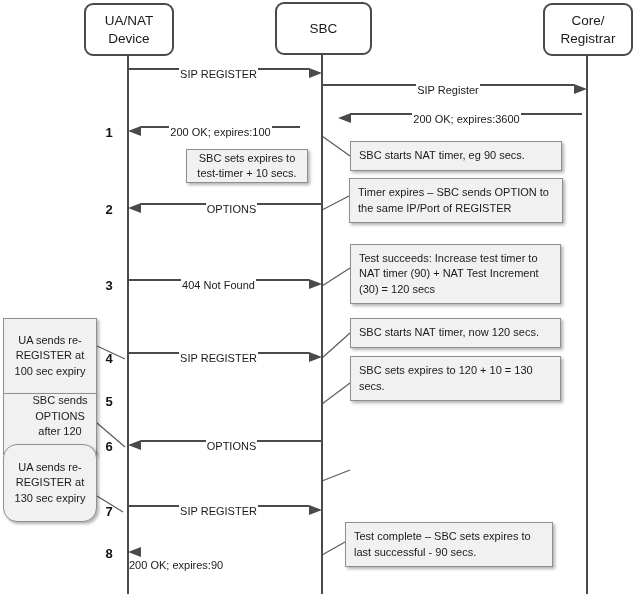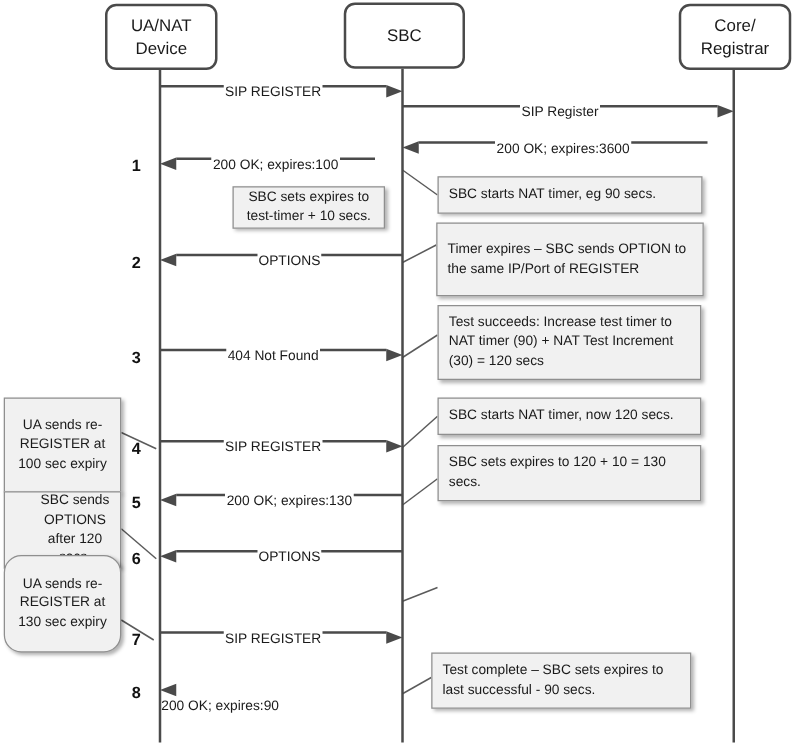--- a/index.html
+++ b/index.html
@@ -80,21 +80,21 @@
       <span class="lbl">SIP REGISTER</span>
       <i class="seg"></i>
       <i class="ah"></i>
   </div>
   <div class="msg to-right" style="left:322px;top:84px;width:265px;">
     <i class="seg"></i>
       <span class="lbl">SIP Register</span>
       <i class="seg"></i>
       <i class="ah"></i>
   </div>
-  <div class="msg to-left" style="left:322px;top:113px;width:244px;">
+  <div class="msg to-left" style="left:338px;top:113px;width:244px;">
     <i class="ah"></i>
       <i class="seg"></i>
       <span class="lbl">200 OK; expires:3600</span>
       <i class="seg"></i>
   </div>
   <div class="msg to-left" style="left:128px;top:126px;width:172px;">
     <i class="ah"></i>
       <i class="seg"></i>
       <span class="lbl">200 OK; expires:100</span>
       <i class="seg"></i>
@@ -109,26 +109,20 @@
     <i class="seg"></i>
       <span class="lbl">404 Not Found</span>
       <i class="seg"></i>
       <i class="ah"></i>
   </div>
   <div class="msg to-right" style="left:128px;top:352px;width:194px;">
     <i class="seg"></i>
       <span class="lbl">SIP REGISTER</span>
       <i class="seg"></i>
       <i class="ah"></i>
-  </div>
-  <div class="msg to-left" style="left:128px;top:395px;width:194px;">
-    <i class="ah"></i>
-      <i class="seg"></i>
-      <span class="lbl">200 OK; expires:130</span>
-      <i class="seg"></i>
   </div>
   <div class="msg to-left" style="left:128px;top:440px;width:194px;">
     <i class="ah"></i>
       <i class="seg"></i>
       <span class="lbl">OPTIONS</span>
       <i class="seg"></i>
   </div>
   <div class="msg to-right" style="left:128px;top:505px;width:194px;">
     <i class="seg"></i>
       <span class="lbl">SIP REGISTER</span>
@@ -151,21 +145,21 @@
   <div class="stepnum" style="left:98px;top:504px;">7</div>
   <div class="stepnum" style="left:98px;top:546px;">8</div>
 
   <div class="note c" style="left:186px;top:149px;width:122px;height:34px;">
     <span>SBC sets expires to test-timer + 10 secs.</span>
   </div>
 
   <div class="note l" style="left:350px;top:141px;width:212px;height:30px;">
     <span>SBC starts NAT timer, eg 90 secs.</span>
   </div>
-  <div class="note l" style="left:349px;top:178px;width:214px;height:59px;">
+  <div class="note l" style="left:349px;top:178px;width:214px;height:45px;">
     <span>Timer expires – SBC sends OPTION to the same IP/Port of REGISTER</span>
   </div>
   <div class="note l" style="left:350px;top:244px;width:211px;height:60px;">
     <span>Test succeeds: Increase test timer to NAT timer (90) + NAT Test Increment (30) = 120 secs</span>
   </div>
   <div class="note l" style="left:350px;top:318px;width:211px;height:30px;">
     <span>SBC starts NAT timer, now 120 secs.</span>
   </div>
   <div class="note l" style="left:350px;top:356px;width:211px;height:45px;">
     <span>SBC sets expires to 120 + 10 = 130 secs.</span>

